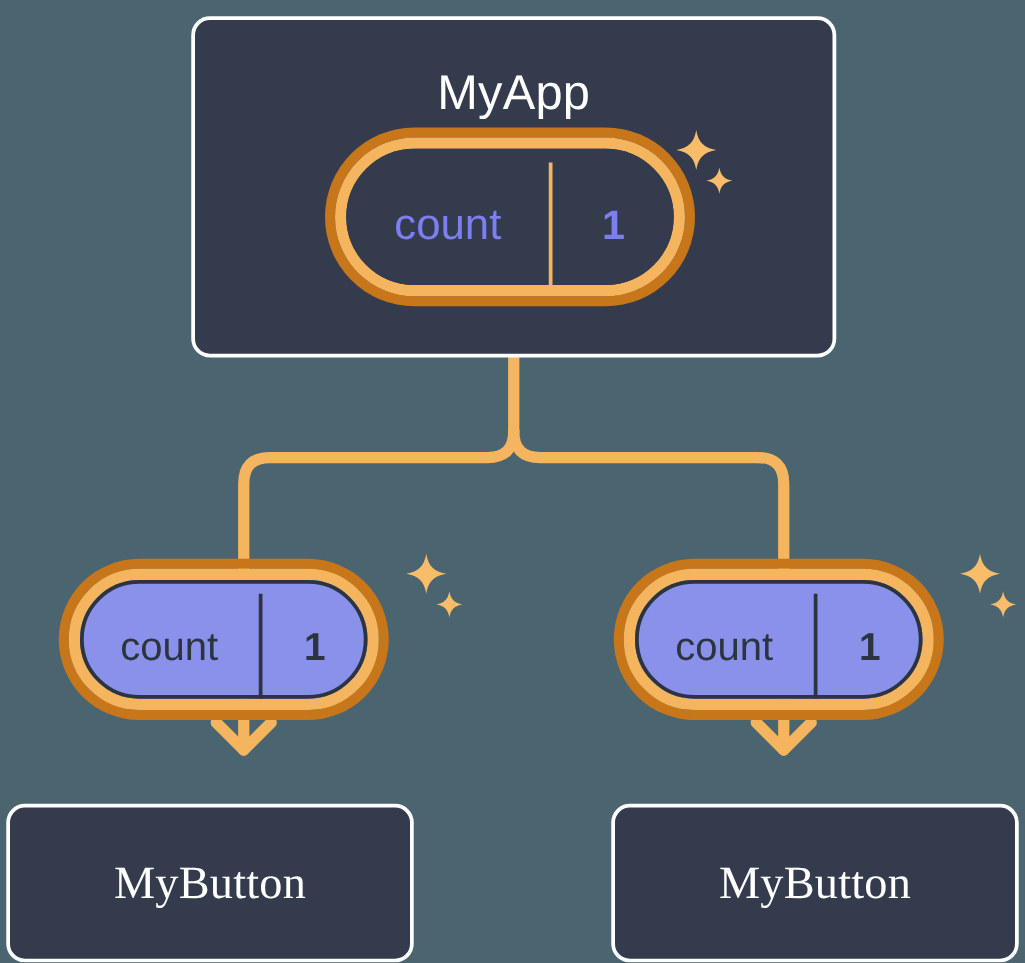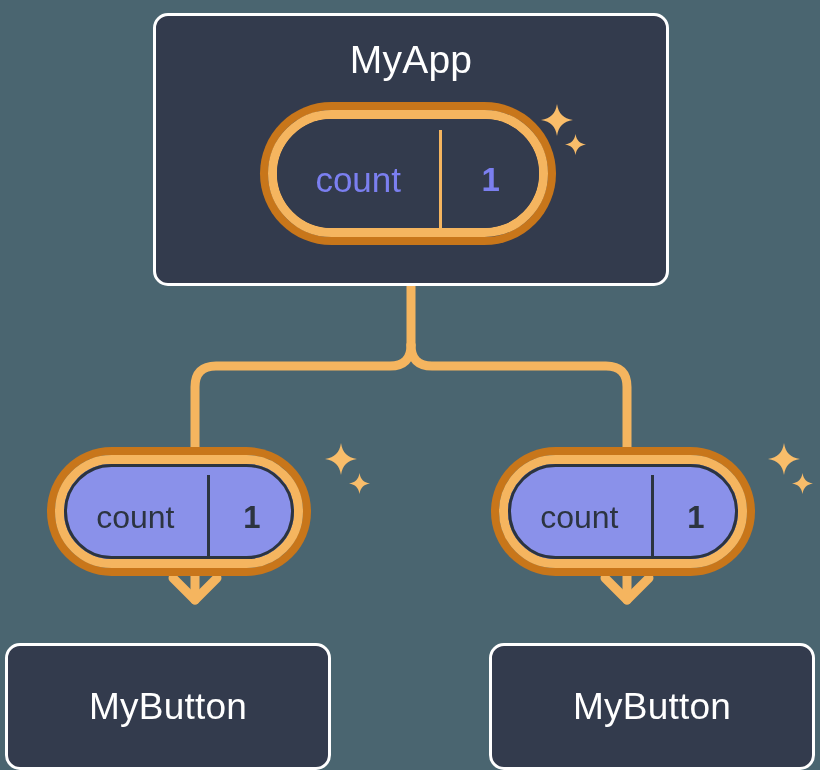--- a/index.html
+++ b/index.html
@@ -57,32 +57,32 @@
 
   .comp-title {
     color: #ffffff;
     font-size: 39px;
     font-weight: 400;
     letter-spacing: 0.2px;
     line-height: 1;
     white-space: nowrap;
   }
 
-  #box-myapp .comp-title { margin-top: 24px; }
+  #box-myapp .comp-title { margin-top: 39px; }
 
   .btn-box {
     justify-content: center;
     width: 326px;
     height: 127px;
     top: 643px;
   }
   #box-mybutton-left  { left: 5px; }
   #box-mybutton-right { left: 489px; }
 
-  .btn-box .comp-title { font-size: 37px; }
+  .btn-box .comp-title { font-size: 37px; font-family: Liberation Serif, serif; }
 
   
   .pill {
     position: absolute;
     z-index: 3;
     box-sizing: border-box;
     display: flex;
     align-items: stretch;
     border-radius: 999px;
     

